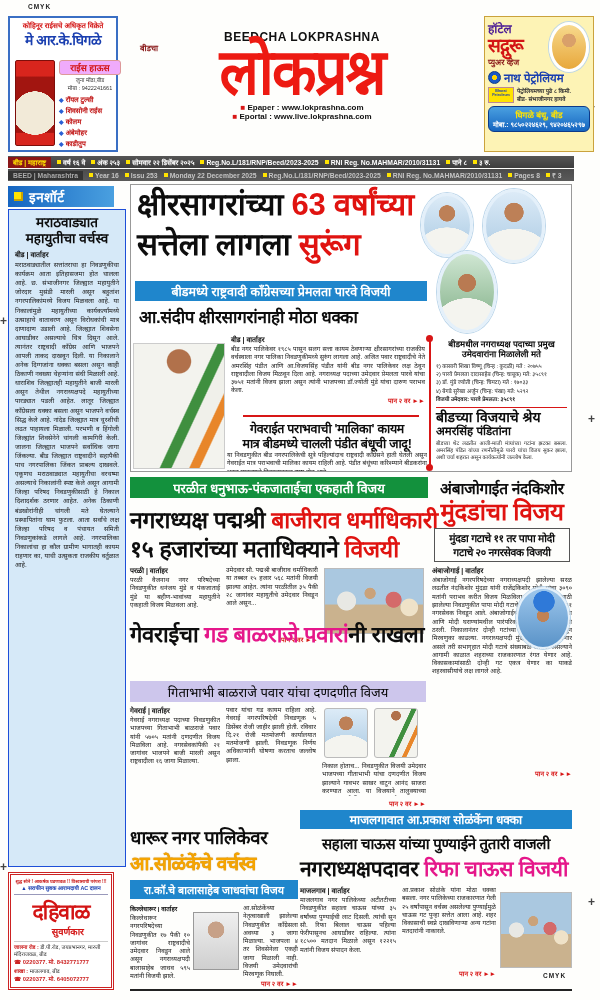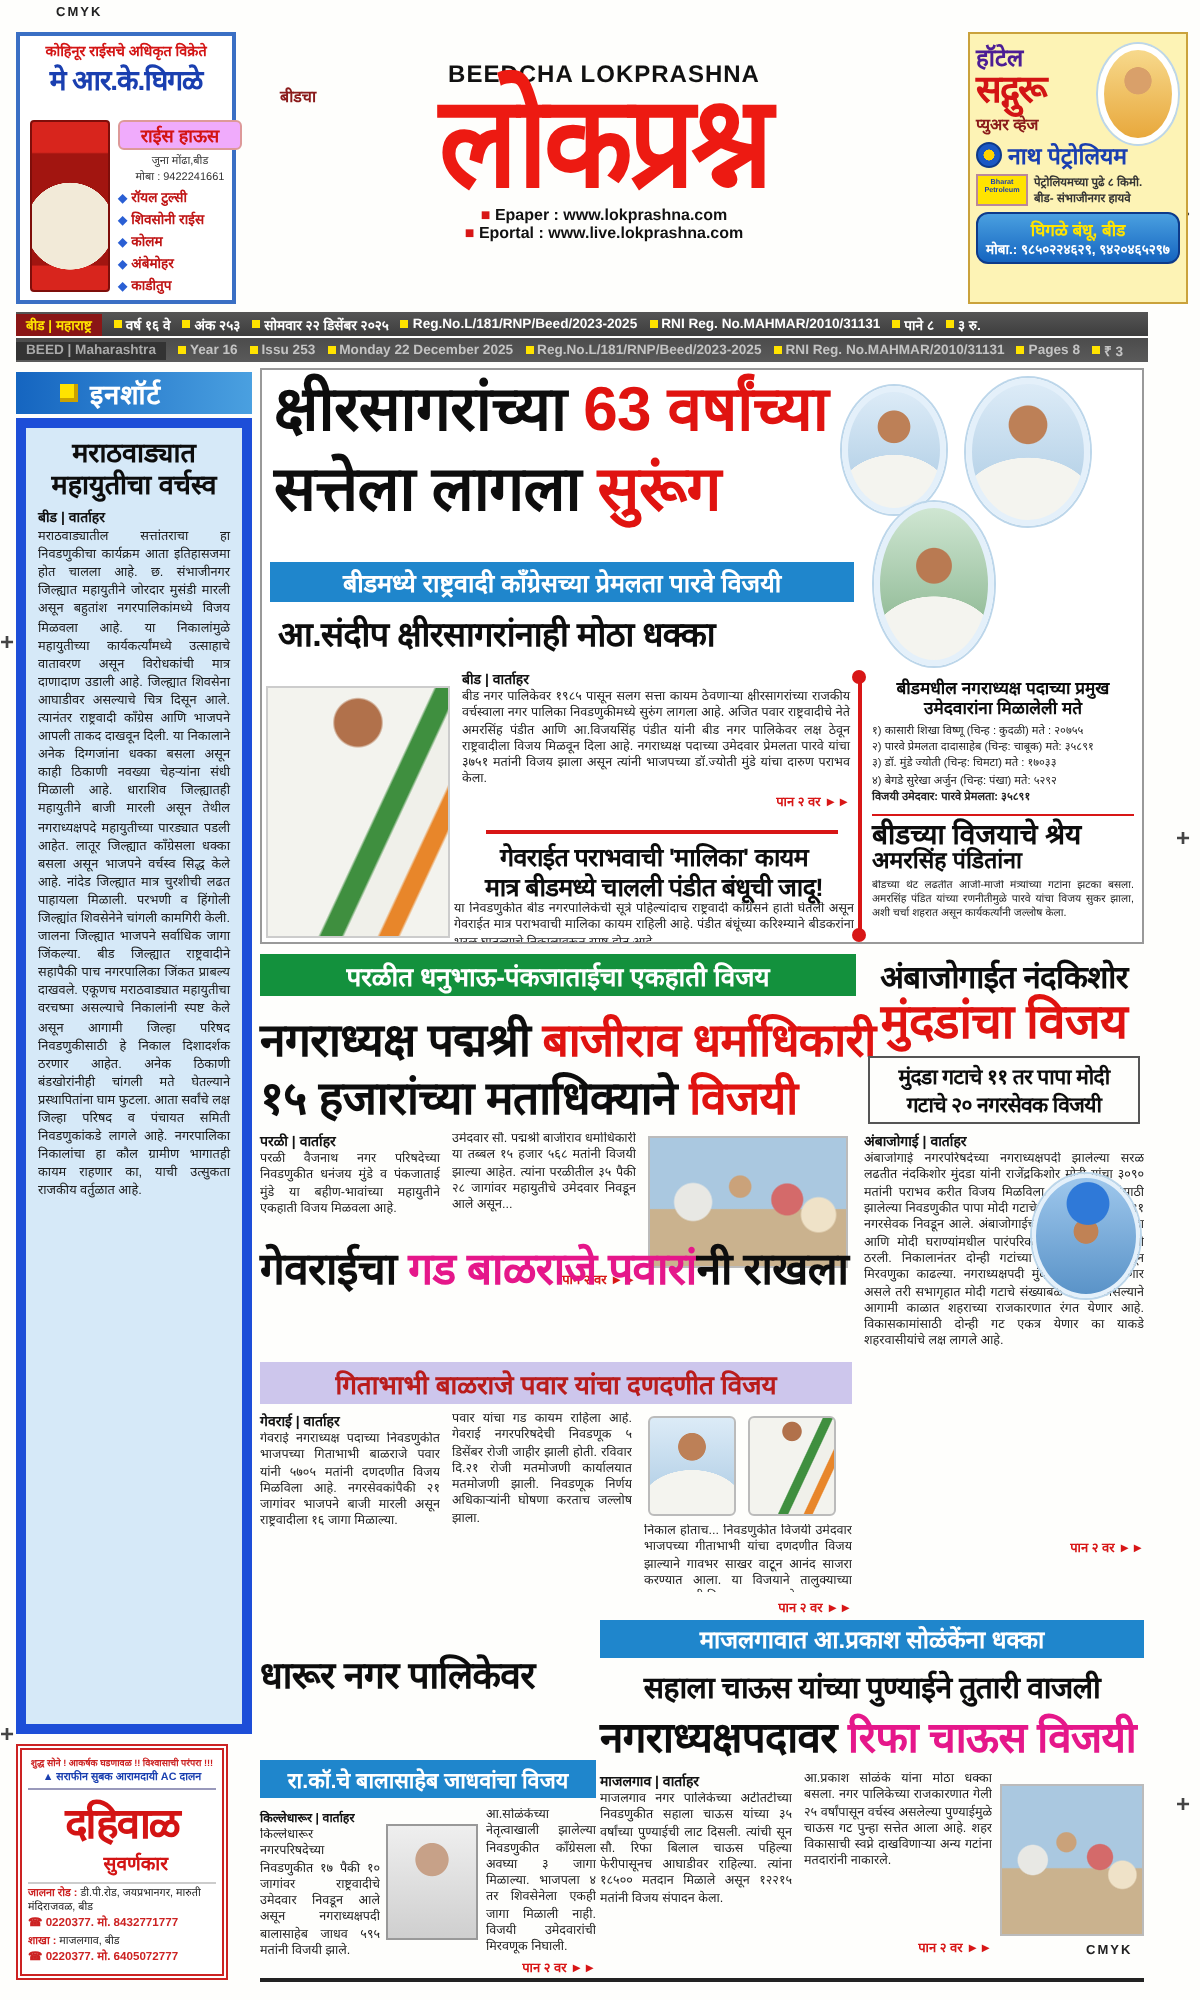--- a/index.html
+++ b/index.html
@@ -11,21 +11,21 @@
   .byl{font-weight:bold;font-size:7px;color:#111;margin-bottom:1px}
   .pan2{color:#d81616;font-weight:bold;font-size:6.5px;text-align:right;margin-top:1px}
   .hl{font-weight:bold;color:#0d0d0d;letter-spacing:-0.3px}
   .red{color:#e01310}
   .mag{color:#e5178a}
   .org{color:#f5a400;text-shadow:0 0 1px #b57400}
   .ctr{text-align:center}
   
   .bluebar{background:#1f86cc;color:#fff;font-weight:bold;display:flex;align-items:center;justify-content:center}
   .greenbar{background:#13913d;color:#fff;font-weight:bold;display:flex;align-items:center;justify-content:center}
-  .purplebar{background:#cdc6ec;color:#b91c1c;font-weight:bold;display:flex;align-items:center;justify-content:center}
+  .purplebar{background:#cdc6ec;color:#000000;font-weight:normal;display:flex;align-items:center;justify-content:center}
   
   .infobar{display:flex;align-items:center;gap:6px;background:linear-gradient(#555,#3d3d3d);padding:0 4px;font-size:6.8px;font-weight:bold;white-space:nowrap;overflow:hidden}
   .infobar .cell{display:flex;align-items:center;gap:2px}
   .infobar .cell::before{content:'';width:4px;height:4px;background:#ffe300;display:inline-block}
   .infobar .chip{padding:1px 5px;margin-left:-4px}
   .infobar .chip::before{display:none}
   .r1{color:#fff}
   .r1 .chip{background:#8a1616;color:#ffe300}
   .r2{color:#c4c4c4;background:linear-gradient(#4c4c4c,#5a5a5a)}
   .r2 .chip{background:#333;color:#aaa}
@@ -141,25 +141,25 @@
     <span class="cell chip">BEED | Maharashtra</span>
     <span class="cell">Year 16</span>
     <span class="cell">Issu 253</span>
     <span class="cell">Monday 22 December 2025</span>
     <span class="cell">Reg.No.L/181/RNP/Beed/2023-2025</span>
     <span class="cell">RNI Reg. No.MAHMAR/2010/31131</span>
     <span class="cell">Pages 8</span>
     <span class="cell">₹ 3</span>
   </div>
 
-  <div class="abs" style="left:8px;top:186px;width:118px;height:21px;background:linear-gradient(90deg,#1565c0,#4aa0e0);display:flex;align-items:center;gap:6px;padding:0 22px">
+  <div class="abs" style="left:8px;top:186px;width:106px;height:21px;background:linear-gradient(90deg,#1565c0,#4aa0e0);display:flex;align-items:center;gap:6px;padding:0 6px">
     <span style="width:9px;height:9px;background:#ffe300;display:inline-block;box-shadow:inset -2px -2px 0 #caa200"></span>
     <span style="color:#fff;font-weight:bold;font-size:13.5px;letter-spacing:0.5px">इनशॉर्ट</span>
   </div>
-  <div class="abs" style="left:8px;top:209px;width:118px;height:658px;background:#d6e9f8;border:5px solid #1d4ed8;padding:5px 6px">
+  <div class="abs" style="left:8px;top:209px;width:118px;height:658px;background:#d6e9f8;border:1px solid #1d4ed8;padding:5px 6px">
     <div class="ctr" style="font-size:13.5px;line-height:1.15;font-weight:bold;color:#0d0d0d">मराठवाड्यात महायुतीचा वर्चस्व</div>
     <div class="byl" style="margin-top:4px">बीड | वार्ताहर</div>
     <div class="j" style="font-size:6.4px;line-height:1.42">मराठवाड्यातील सत्तांतराचा हा निवडणुकीचा कार्यक्रम आता इतिहासजमा होत चालला आहे. छ. संभाजीनगर जिल्ह्यात महायुतीने जोरदार मुसंडी मारली असून बहुतांश नगरपालिकांमध्ये विजय मिळवला आहे. या निकालांमुळे महायुतीच्या कार्यकर्त्यांमध्ये उत्साहाचे वातावरण असून विरोधकांची मात्र दाणादाण उडाली आहे. जिल्ह्यात शिवसेना आघाडीवर असल्याचे चित्र दिसून आले. त्यानंतर राष्ट्रवादी काँग्रेस आणि भाजपने आपली ताकद दाखवून दिली. या निकालाने अनेक दिग्गजांना धक्का बसला असून काही ठिकाणी नवख्या चेहऱ्यांना संधी मिळाली आहे. धाराशिव जिल्ह्यातही महायुतीने बाजी मारली असून तेथील नगराध्यक्षपदे महायुतीच्या पारड्यात पडली आहेत. लातूर जिल्ह्यात काँग्रेसला धक्का बसला असून भाजपने वर्चस्व सिद्ध केले आहे. नांदेड जिल्ह्यात मात्र चुरशीची लढत पाहायला मिळाली. परभणी व हिंगोली जिल्ह्यांत शिवसेनेने चांगली कामगिरी केली. जालना जिल्ह्यात भाजपने सर्वाधिक जागा जिंकल्या. बीड जिल्ह्यात राष्ट्रवादीने सहापैकी पाच नगरपालिका जिंकत प्राबल्य दाखवले. एकूणच मराठवाड्यात महायुतीचा वरचष्मा असल्याचे निकालांनी स्पष्ट केले असून आगामी जिल्हा परिषद निवडणुकीसाठी हे निकाल दिशादर्शक ठरणार आहेत. अनेक ठिकाणी बंडखोरांनीही चांगली मते घेतल्याने प्रस्थापितांना घाम फुटला. आता सर्वांचे लक्ष जिल्हा परिषद व पंचायत समिती निवडणुकांकडे लागले आहे. नगरपालिका निकालांचा हा कौल ग्रामीण भागातही कायम राहणार का, याची उत्सुकता राजकीय वर्तुळात आहे.</div>
   </div>
 
   <div class="abs" style="left:8px;top:872px;width:106px;height:118px;border:3px double #cc2222;background:#fff;padding:3px">
     <div class="ctr" style="font-size:4.6px;font-weight:bold;color:#cc2222">शुद्ध सोने ! आकर्षक घडणावळ !! विश्वासाची परंपरा !!!</div>
     <div class="ctr" style="font-size:5.4px;font-weight:bold;color:#1a3fb0;border-bottom:1px solid #99b;padding-bottom:2px">▲ सराफीन सुबक आरामदायी AC दालन</div>
     <div class="ctr" style="font-size:21px;font-weight:bold;color:#d31414;letter-spacing:-1px;margin-top:2px">दहिवाळ</div>
     <div style="text-align:right;font-size:9.5px;font-weight:bold;color:#d31414;margin-right:24px">सुवर्णकार</div>
@@ -253,20 +253,21 @@
     <div class="j" style="height:192px;overflow:hidden">
       <span class="abs oval pt-turban" style="left:84px;top:110px;width:54px;height:62px;border-width:2px"></span>
       <span>अंबाजोगाई नगरपरिषदेच्या नगराध्यक्षपदी झालेल्या सरळ लढतीत नंदकिशोर मुंदडा यांनी राजेंद्रकिशोर मोदी यांचा ३०९० मतांनी पराभव करीत विजय मिळविला. ३१ नगरसेवकांसाठी झालेल्या निवडणुकीत पापा मोदी गटाचे २० तर मुंदडा गटाचे ११ नगरसेवक निवडून आले. अंबाजोगाईच्या राजकारणातील मुंदडा आणि मोदी घराण्यांमधील पारंपरिक लढत यंदाही चुरशीची ठरली. निकालानंतर दोन्ही गटांच्या कार्यकर्त्यांनी शहरातून मिरवणुका काढल्या. नगराध्यक्षपदी मुंदडा विराजमान होणार असले तरी सभागृहात मोदी गटाचे संख्याबळ अधिक असल्याने आगामी काळात शहराच्या राजकारणात रंगत येणार आहे. विकासकामांसाठी दोन्ही गट एकत्र येणार का याकडे शहरवासीयांचे लक्ष लागले आहे.</span>
     </div>
     <div class="pan2">पान २ वर ►►</div>
   </div>
 
   <div class="abs bluebar" style="left:300px;top:810px;width:272px;height:19px;font-size:12px">माजलगावात आ.प्रकाश सोळंकेंना धक्का</div>
 
   <div class="abs hl" style="left:130px;top:824px;width:168px;font-size:18.5px;white-space:nowrap">धारूर नगर पालिकेवर</div>
+  <div class="abs hl org" style="left:130px;top:850px;width:168px;font-size:19px;white-space:nowrap">आ.सोळंकेंचे वर्चस्व</div>
   <div class="abs bluebar" style="left:130px;top:880px;width:168px;height:19px;font-size:10.8px">रा.कॉ.चे बालासाहेब जाधवांचा विजय</div>
   <div class="abs" style="left:130px;top:904px;width:168px;height:82px">
     <div class="abs" style="left:0;top:0;width:60px">
       <div class="byl" style="font-size:6.2px">किल्लेधारूर | वार्ताहर</div>
       <div class="j" style="height:70px;overflow:hidden">किल्लेधारूर नगरपरिषदेच्या निवडणुकीत १७ पैकी १० जागांवर राष्ट्रवादीचे उमेदवार निवडून आले असून नगराध्यक्षपदी बालासाहेब जाधव ५९५ मतांनी विजयी झाले.</div>
     </div>
     <div class="abs pt-gray" style="left:63px;top:8px;width:46px;height:58px;border:1px solid #999"></div>
     <div class="abs j" style="left:113px;top:0;width:55px;height:74px;overflow:hidden">आ.सोळंकेंच्या नेतृत्वाखाली झालेल्या निवडणुकीत काँग्रेसला अवघ्या ३ जागा मिळाल्या. भाजपला ४ तर शिवसेनेला एकही जागा मिळाली नाही. विजयी उमेदवारांची मिरवणूक निघाली.</div>
     <div class="abs pan2" style="left:113px;top:74px;width:55px">पान २ वर ►►</div>
   </div>

